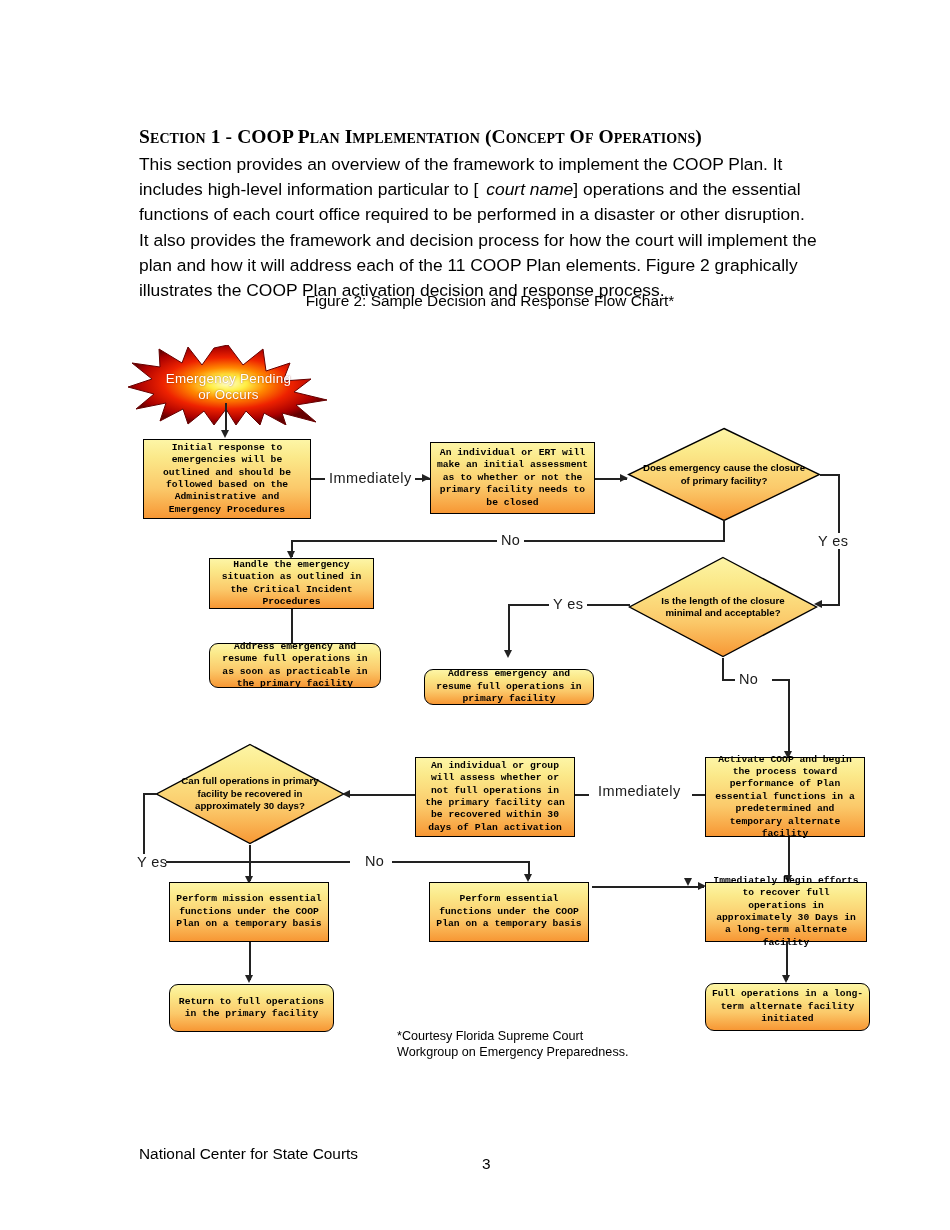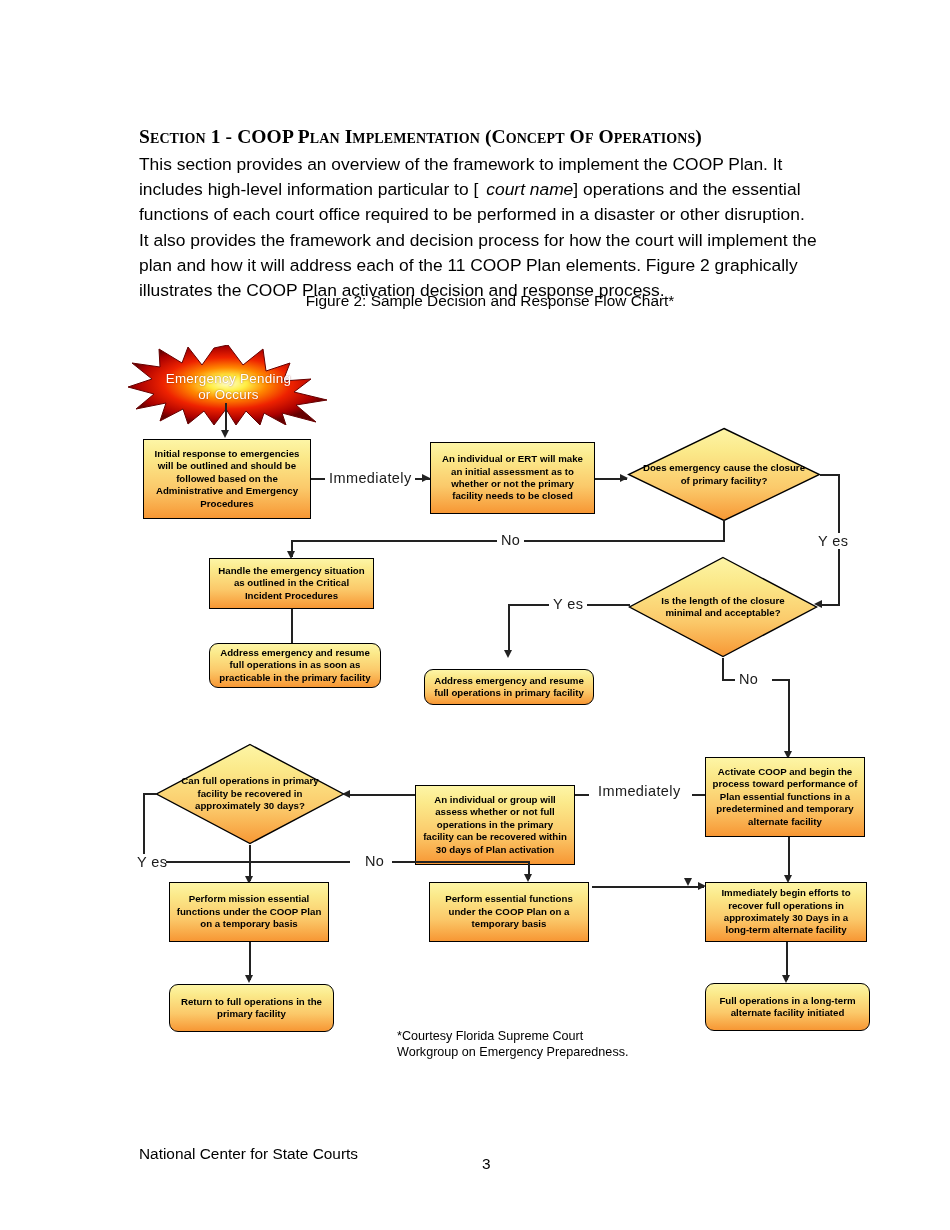--- a/index.html
+++ b/index.html
@@ -44,21 +44,21 @@
   .node{
     position:absolute;box-sizing:border-box;
     border:1.4px solid #000;
     background:linear-gradient(to bottom,#fdf5a6 0%,#fbe98a 22%,#fbc96a 62%,#f79734 100%);
     display:flex;align-items:center;justify-content:center;
     text-align:center;
     font-size:9.7px;font-weight:bold;line-height:12.4px;
     padding:3px 5px;color:#000;
   }
   .node.round{border-radius:9px;}
-  .node .inner{width:100%;}
+  .node .inner{width:100%;font-family:Liberation Mono, monospace;}
 
   
   .diamond{position:absolute;}
   .diamond svg{position:absolute;left:0;top:0;}
   .diamond .dlabel{
     position:absolute;left:8%;top:0;width:84%;height:100%;
     display:flex;align-items:center;justify-content:center;
     text-align:center;font-size:9.7px;font-weight:bold;line-height:12.4px;
     color:#000;
   }
@@ -205,21 +205,21 @@
       <span class="inner">Address emergency and resume full operations in primary facility</span>
     </div>
 
     <div class="diamond" style="left:155px;top:743px;width:190px;height:102px;">
       <svg width="190" height="102" viewBox="0 0 190 102">
         <polygon points="95,1.5 188.5,51 95,100.5 1.5,51" fill="url(#dg1)" stroke="#000" stroke-width="1.4"></polygon>
       </svg>
       <div class="dlabel">Can full operations in primary facility be recovered in approximately 30 days?</div>
     </div>
 
-    <div class="node" style="left:415px;top:757px;width:160px;height:80px;margin-top:28px;">
+    <div class="node" style="left:415px;top:757px;width:160px;height:80px;">
       <span class="inner">An individual or group will assess whether or not full operations in the primary facility can be recovered within 30 days of Plan activation</span>
     </div>
 
     <div class="ln lnh" style="left:346px;top:794px;width:69px;"></div>
     <div class="arrow left" style="left:342px;top:790px;"></div>
 
     <div class="ln lnh" style="left:575px;top:794px;width:14px;"></div>
     <div class="elabel" style="left:594px;top:783px;">Immediately</div>
     <div class="ln lnh" style="left:692px;top:794px;width:14px;"></div>
 

